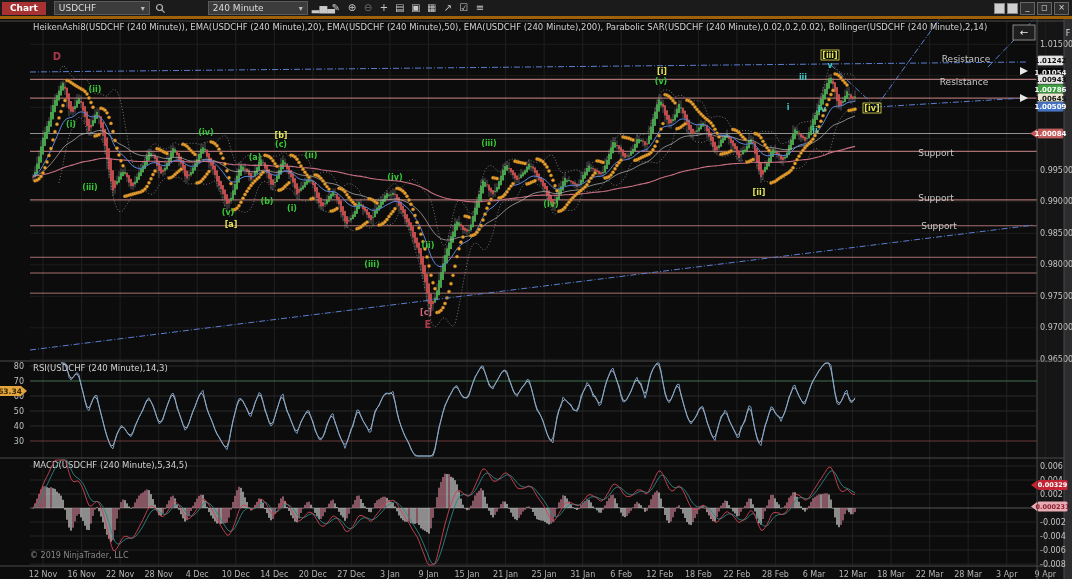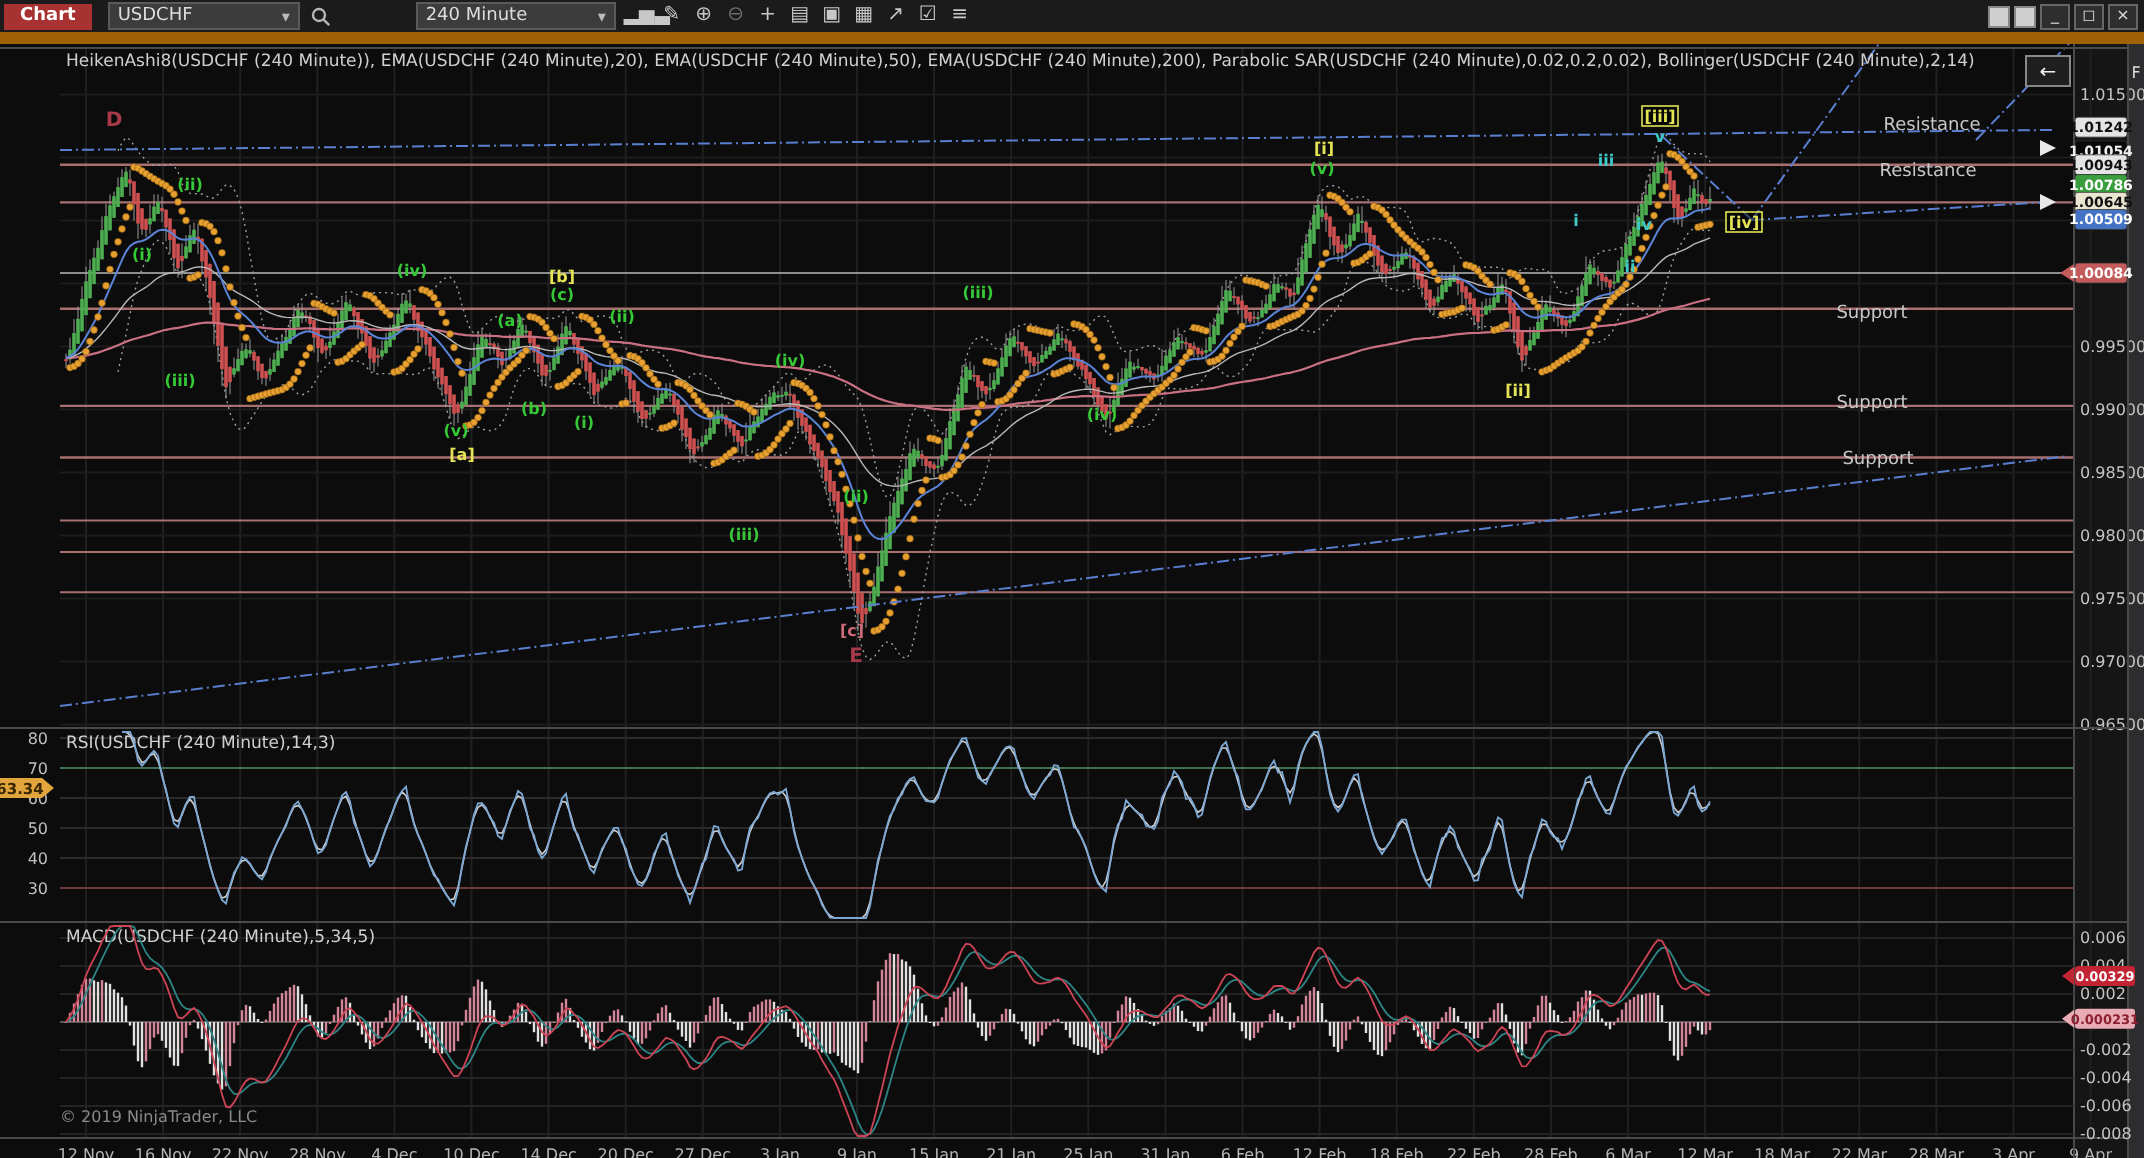--- a/index.html
+++ b/index.html
@@ -1,17 +1,17 @@
 <!DOCTYPE html>
 <html><head>
 <meta charset="utf-8">
 <style>
   html,body{margin:0;padding:0;background:#000;}
   .window{width:1072px;height:579px;background:#0c0c0c;font-family:"DejaVu Sans",sans-serif;overflow:hidden;position:relative;}
-  .titlebar{height:16px;background:#1b1b1b;display:flex;align-items:center;border-bottom:6px solid #a16207;padding-left:2px;}
+  .titlebar{height:16px;background:#1b1b1b;display:flex;align-items:center;border-bottom:3px solid #a16207;padding-left:2px;}
   .chart-tab{background:#a83232;color:#fff;font-size:9px;font-weight:bold;padding:1px 8px 2px 8px;margin-right:8px;}
   .combo{background:#3c3c3c;border:1px solid #5a5a5a;color:#ddd;font-size:9px;height:12px;display:flex;align-items:center;justify-content:space-between;padding:0 4px;margin-right:4px;}
   .combo .car{color:#bbb;font-size:8px;margin-left:8px;}
   .combo.instr{width:86px;}
   .combo.intv{width:90px;margin-left:40px;}
   .tbico{color:#c8c8c8;font-size:10px;width:16px;text-align:center;line-height:14px;cursor:default;}
   .tbico.dim{color:#6e6e6e;}
   .searchico{width:14px;text-align:center;}
   .winbtns{margin-left:auto;display:flex;align-items:center;gap:2px;padding-right:3px;}
   .sq{width:9px;height:9px;background:#cfcfcf;border:1px solid #888;}

